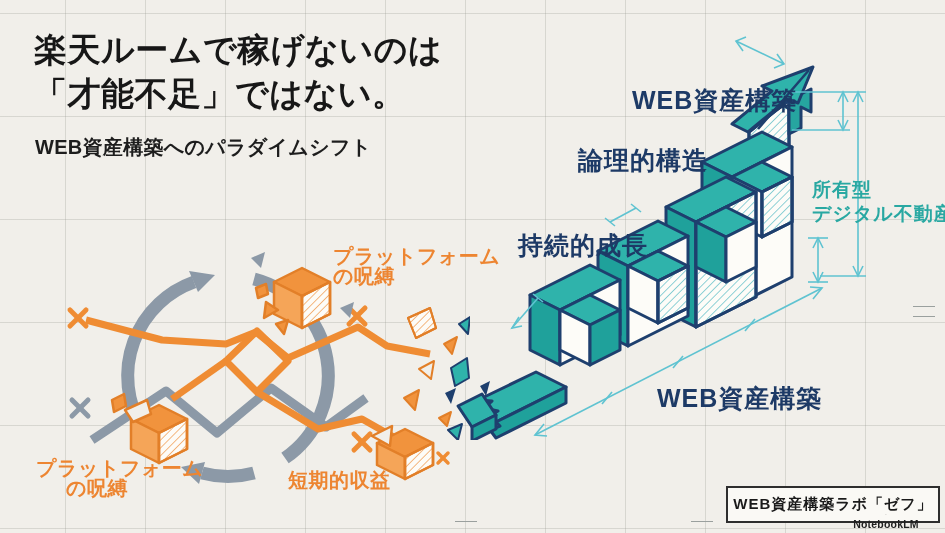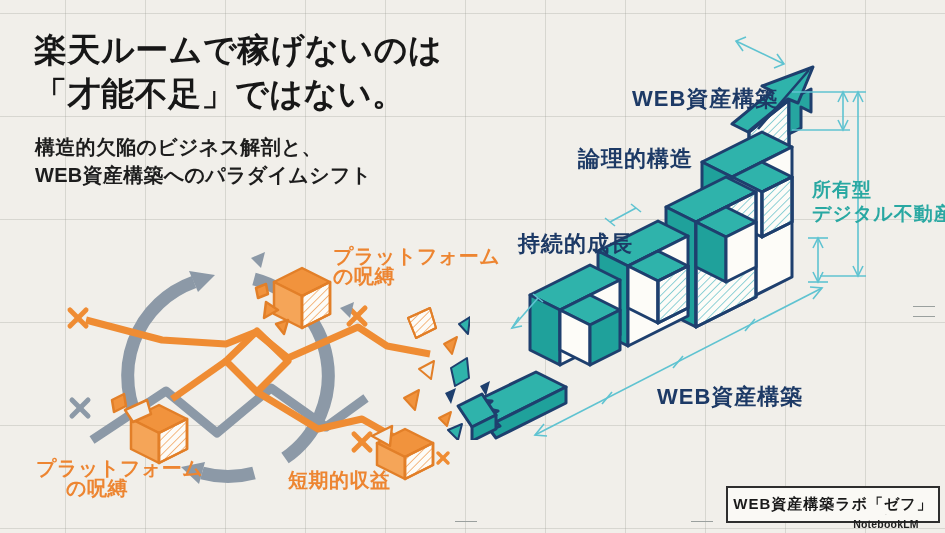--- a/index.html
+++ b/index.html
@@ -16,21 +16,21 @@
   .abs{position:absolute;}
   .title{
     left:34px;top:28px;width:470px;
     font-size:33px;line-height:44px;font-weight:900;color:#171717;letter-spacing:.5px;
   }
   .subtitle{
     left:35px;top:133px;width:440px;
     font-size:20px;line-height:28px;font-weight:800;color:#1d1d1d;letter-spacing:.3px;
   }
   .lbl{font-weight:800;white-space:nowrap;}
-  .lbl-navy{color:#1d3a66;font-size:22px;letter-spacing:1px;}
+  .lbl-navy{color:#1d3a66;font-size:25px;letter-spacing:1px;}
   .lbl-teal{color:#29a8a2;font-size:19px;line-height:24px;letter-spacing:1px;}
   .lbl-orange{color:#ed8531;font-size:20px;line-height:20px;letter-spacing:.5px;}
   .footer-box{
     left:726px;top:486px;width:210px;height:33px;
     background:#faf9f5;border:2px solid #2e2e2e;
     display:flex;align-items:center;justify-content:center;
     font-size:15px;font-weight:800;color:#1b1b1b;letter-spacing:1px;white-space:nowrap;text-align:right;
   }
   .brand{
     left:834px;top:514px;width:104px;height:16px;
@@ -48,21 +48,20 @@
   <div class="tick" style="left:455px;top:521px;"></div>
   <div class="tick" style="left:691px;top:521px;"></div>
   <div class="tick" style="left:913px;top:306px;"></div>
   <div class="tick" style="left:913px;top:316px;"></div>
 
   <div class="abs title">
     <div>楽天ルームで稼げないのは</div>
     <div>「才能不足」ではない。</div>
   </div>
   <div class="abs subtitle">
-    <div>構造的欠陥のビジネス解剖と、</div>
     <div>WEB資産構築へのパラダイムシフト</div>
   </div>
 
   <svg class="abs" style="left:20px;top:230px;" width="450" height="280" viewBox="0 0 450 280">
     <defs>
       <pattern id="hatchO" width="5.5" height="5.5" patternUnits="userSpaceOnUse" patternTransform="rotate(45)">
         <line x1="0" y1="0" x2="0" y2="5.5" stroke="#ef8c33" stroke-width="1.2"></line>
       </pattern>
       <pattern id="hatchT" width="5.5" height="5.5" patternUnits="userSpaceOnUse" patternTransform="rotate(45)">
         <line x1="0" y1="0" x2="0" y2="5.5" stroke="#54bac4" stroke-width="1.3"></line>

